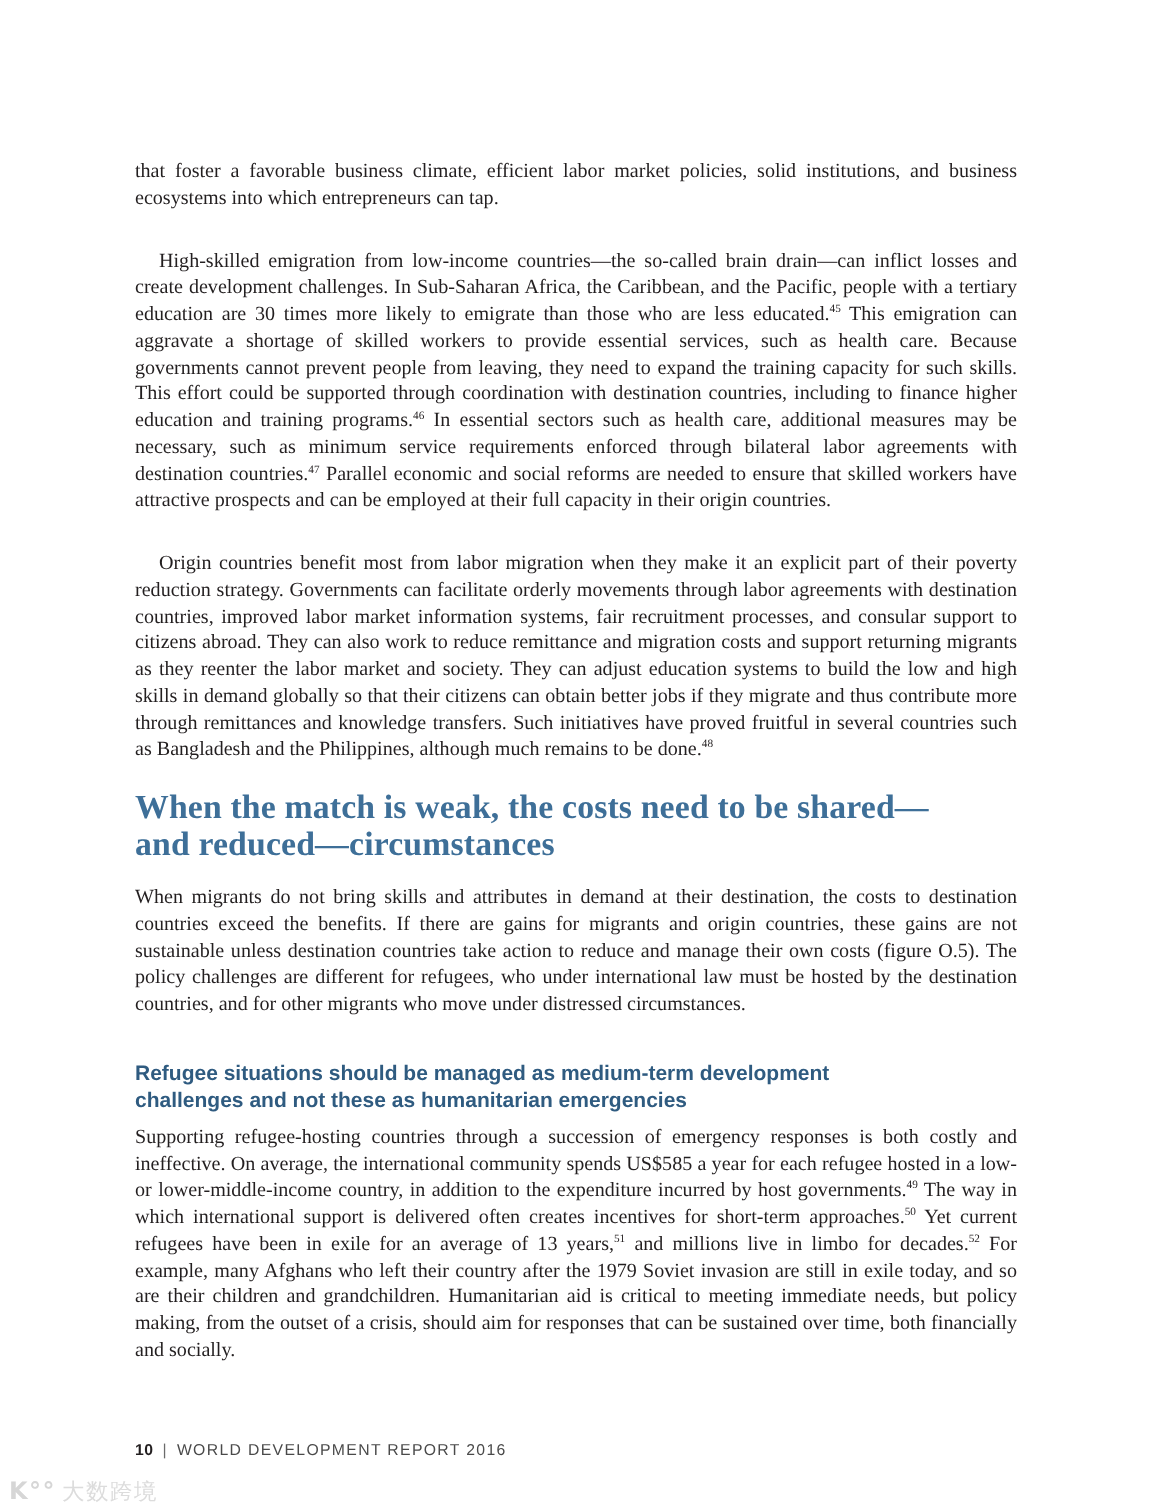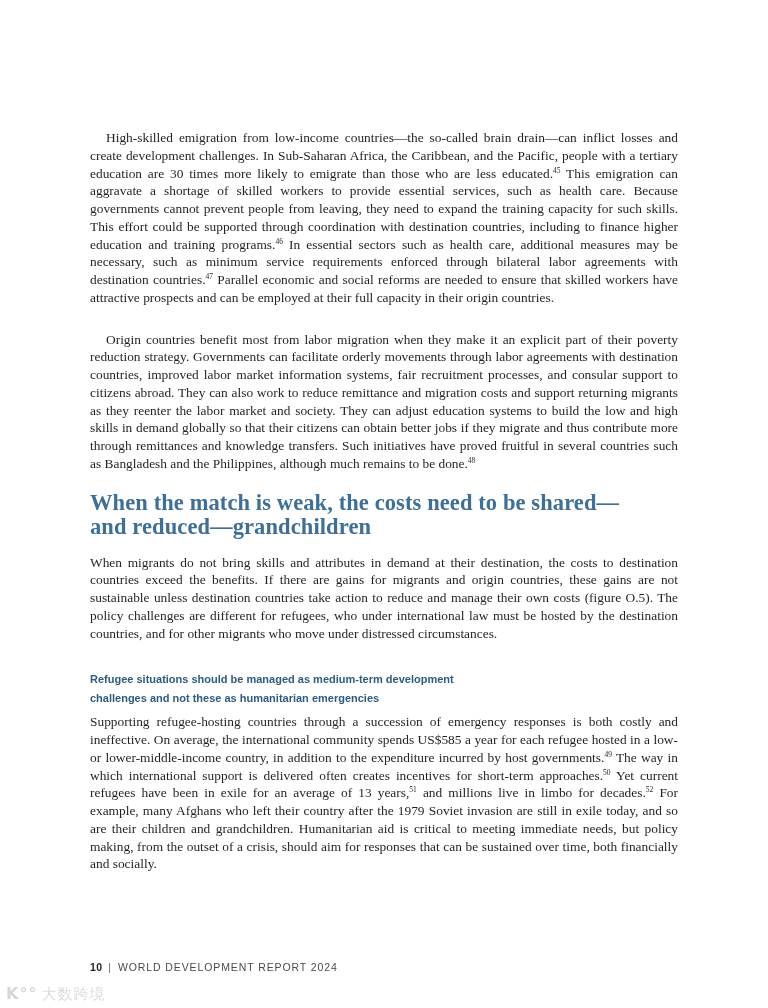--- a/index.html
+++ b/index.html
@@ -43,21 +43,21 @@
     font-weight: bold;
     font-size: 22.5px;
     line-height: 24.5px;
     color: #3e6f98;
     letter-spacing: 0.1px;
   }
   h3.subsection {
     margin: 28px 0 6px 0;
     font-family: "Liberation Sans", "DejaVu Sans", sans-serif;
     font-weight: bold;
-    font-size: 11px;
+    font-size: 14px;
     line-height: 18.5px;
     color: #2f5b80;
   }
   .footer {
     position: absolute;
     left: 90px;
     top: 961px;
     font-family: "Liberation Sans", "DejaVu Sans", sans-serif;
     font-size: 10.5px;
     color: #4a4a4a;
@@ -91,36 +91,37 @@
     margin-right: 4px;
     color: #d6d6d6;
   }
 </style>
 </head>
 <body>
 
 <div class="page">
 
   <div>
+    <p class="body">that foster a favorable business climate, efficient labor market policies, solid institutions, and business ecosystems into which entrepreneurs can tap.</p>
     <p class="body indent">High-skilled emigration from low-income countries—the so-called brain drain—can inflict losses and create development challenges. In Sub-Saharan Africa, the Caribbean, and the Pacific, people with a tertiary education are 30 times more likely to emigrate than those who are less educated.<sup class="fn">45</sup> This emigration can aggravate a shortage of skilled workers to provide essential services, such as health care. Because governments cannot prevent people from leaving, they need to expand the training capacity for such skills. This effort could be supported through coordination with destination countries, including to finance higher education and training programs.<sup class="fn">46</sup> In essential sectors such as health care, additional measures may be necessary, such as minimum service requirements enforced through bilateral labor agreements with destination countries.<sup class="fn">47</sup> Parallel economic and social reforms are needed to ensure that skilled workers have attractive prospects and can be employed at their full capacity in their origin countries.</p>
     <p class="body indent">Origin countries benefit most from labor migration when they make it an explicit part of their poverty reduction strategy. Governments can facilitate orderly movements through labor agreements with destination countries, improved labor market information systems, fair recruitment processes, and consular support to citizens abroad. They can also work to reduce remittance and migration costs and support returning migrants as they reenter the labor market and society. They can adjust education systems to build the low and high skills in demand globally so that their citizens can obtain better jobs if they migrate and thus contribute more through remittances and knowledge transfers. Such initiatives have proved fruitful in several countries such as Bangladesh and the Philippines, although much remains to be done.<sup class="fn">48</sup></p>
   </div>
 
   <h2 class="section">
     <span>When the match is weak, the costs need to be shared—</span><br>
-    <span>and reduced—grandchildren</span>
+    <span>and reduced—circumstances</span>
   </h2>
   <p class="body">When migrants do not bring skills and attributes in demand at their destination, the costs to destination countries exceed the benefits. If there are gains for migrants and origin countries, these gains are not sustainable unless destination countries take action to reduce and manage their own costs (figure O.5). The policy challenges are different for refugees, who under international law must be hosted by the destination countries, and for other migrants who move under distressed circumstances.</p>
 
   <h3 class="subsection">
     <span>Refugee situations should be managed as medium-term development</span><br>
     <span>challenges and not these as humanitarian emergencies</span>
   </h3>
   <p class="body">Supporting refugee-hosting countries through a succession of emergency responses is both costly and ineffective. On average, the international community spends US$585 a year for each refugee hosted in a low- or lower-middle-income country, in addition to the expenditure incurred by host governments.<sup class="fn">49</sup> The way in which international support is delivered often creates incentives for short-term approaches.<sup class="fn">50</sup> Yet current refugees have been in exile for an average of 13 years,<sup class="fn">51</sup> and millions live in limbo for decades.<sup class="fn">52</sup> For example, many Afghans who left their country after the 1979 Soviet invasion are still in exile today, and so are their children and grandchildren. Humanitarian aid is critical to meeting immediate needs, but policy making, from the outset of a crisis, should aim for responses that can be sustained over time, both financially and socially.</p>
 </div>
 
 <div class="footer">
-  <span class="pnum">10</span><span class="sep">|</span><span>WORLD DEVELOPMENT REPORT 2024</span>
+  <span class="pnum">10</span><span class="sep">|</span><span>WORLD DEVELOPMENT REPORT 2016</span>
 </div>
 
 <div class="watermark">
   <span class="logo">K°°</span><span>大数跨境</span>
 </div>
 
 </body></html>

